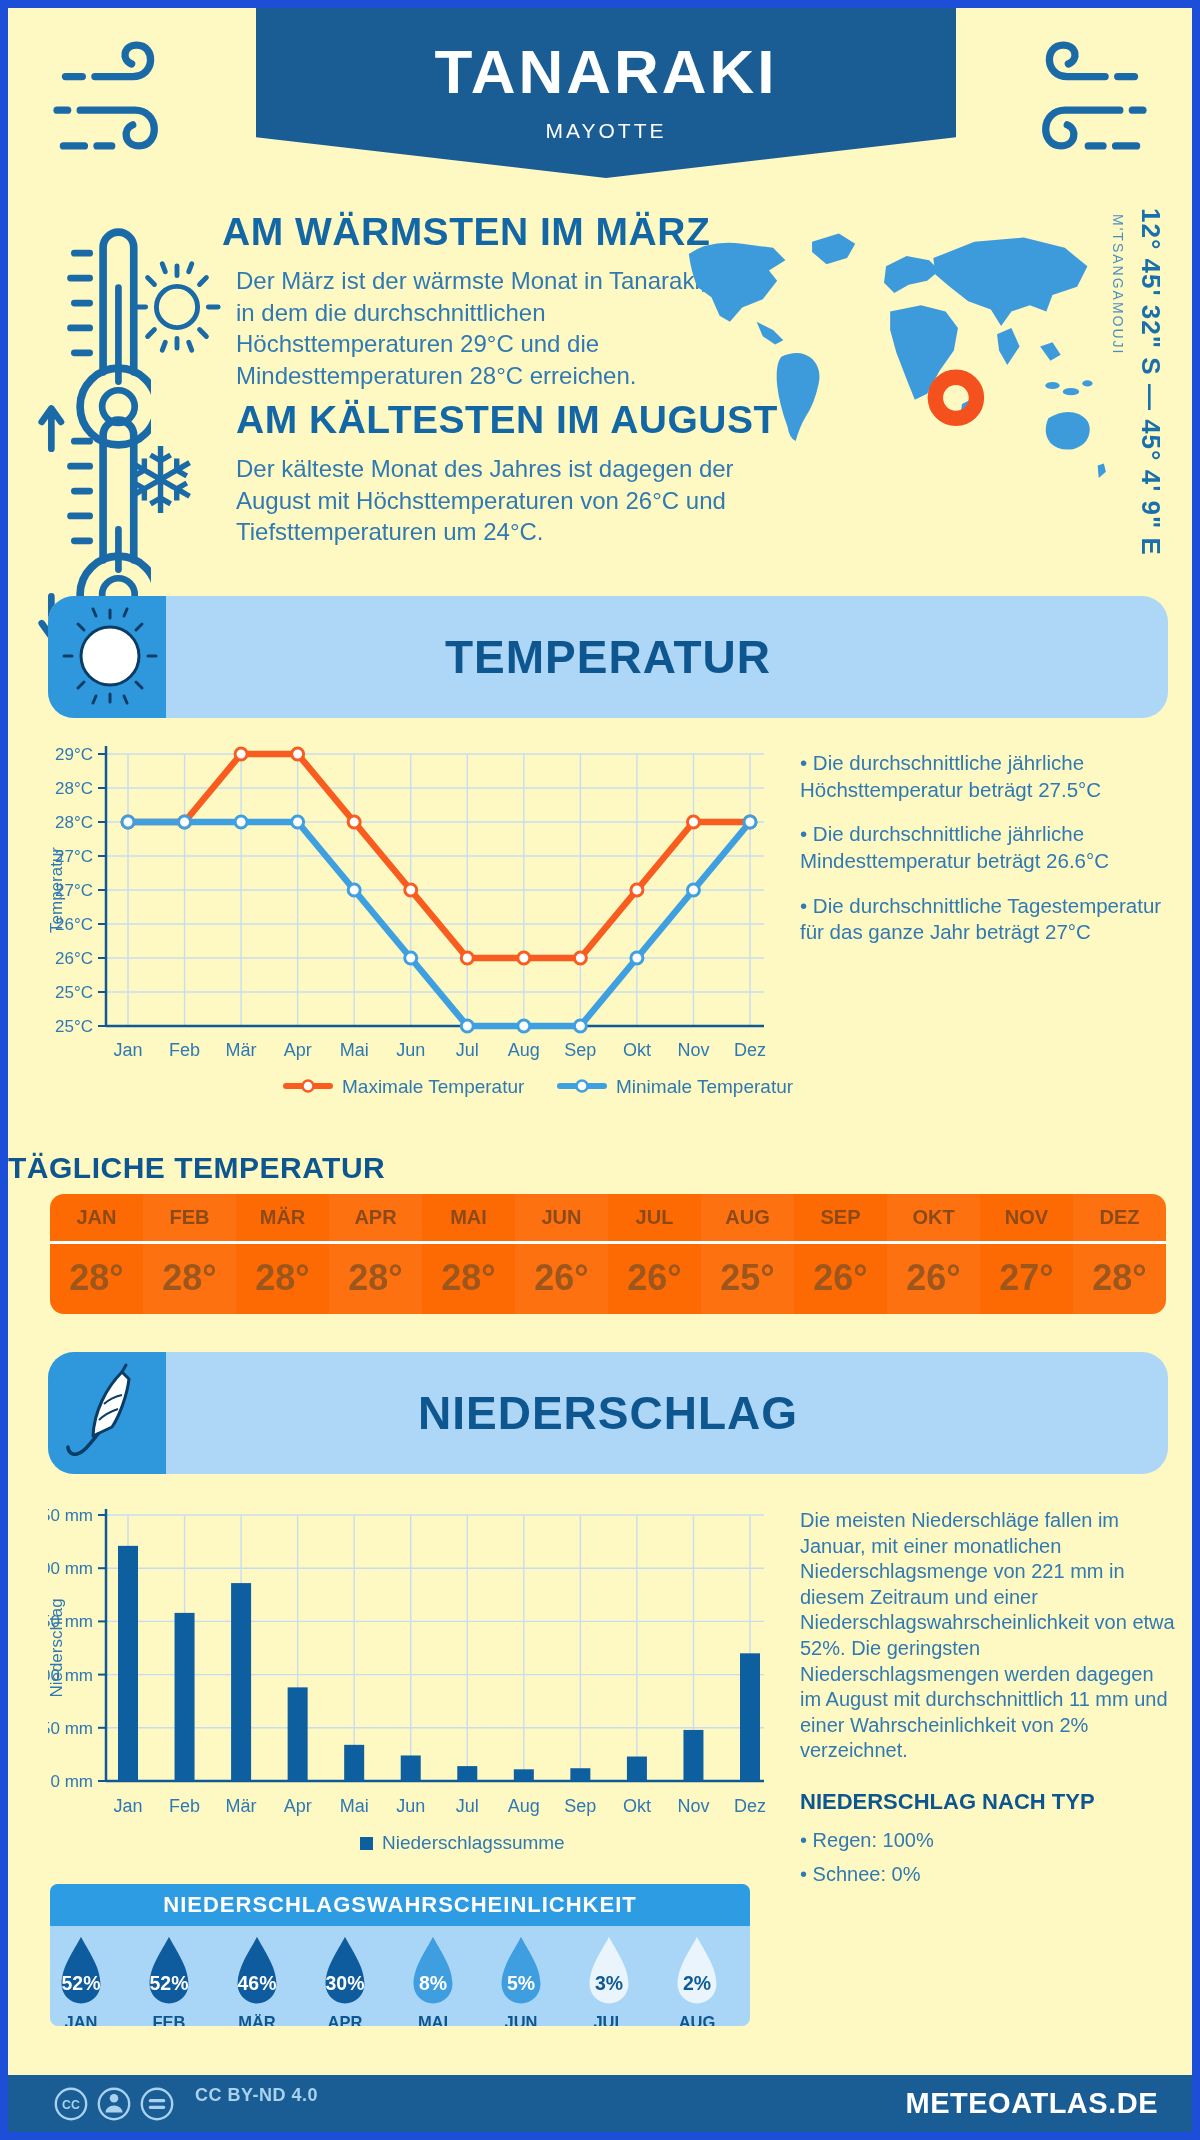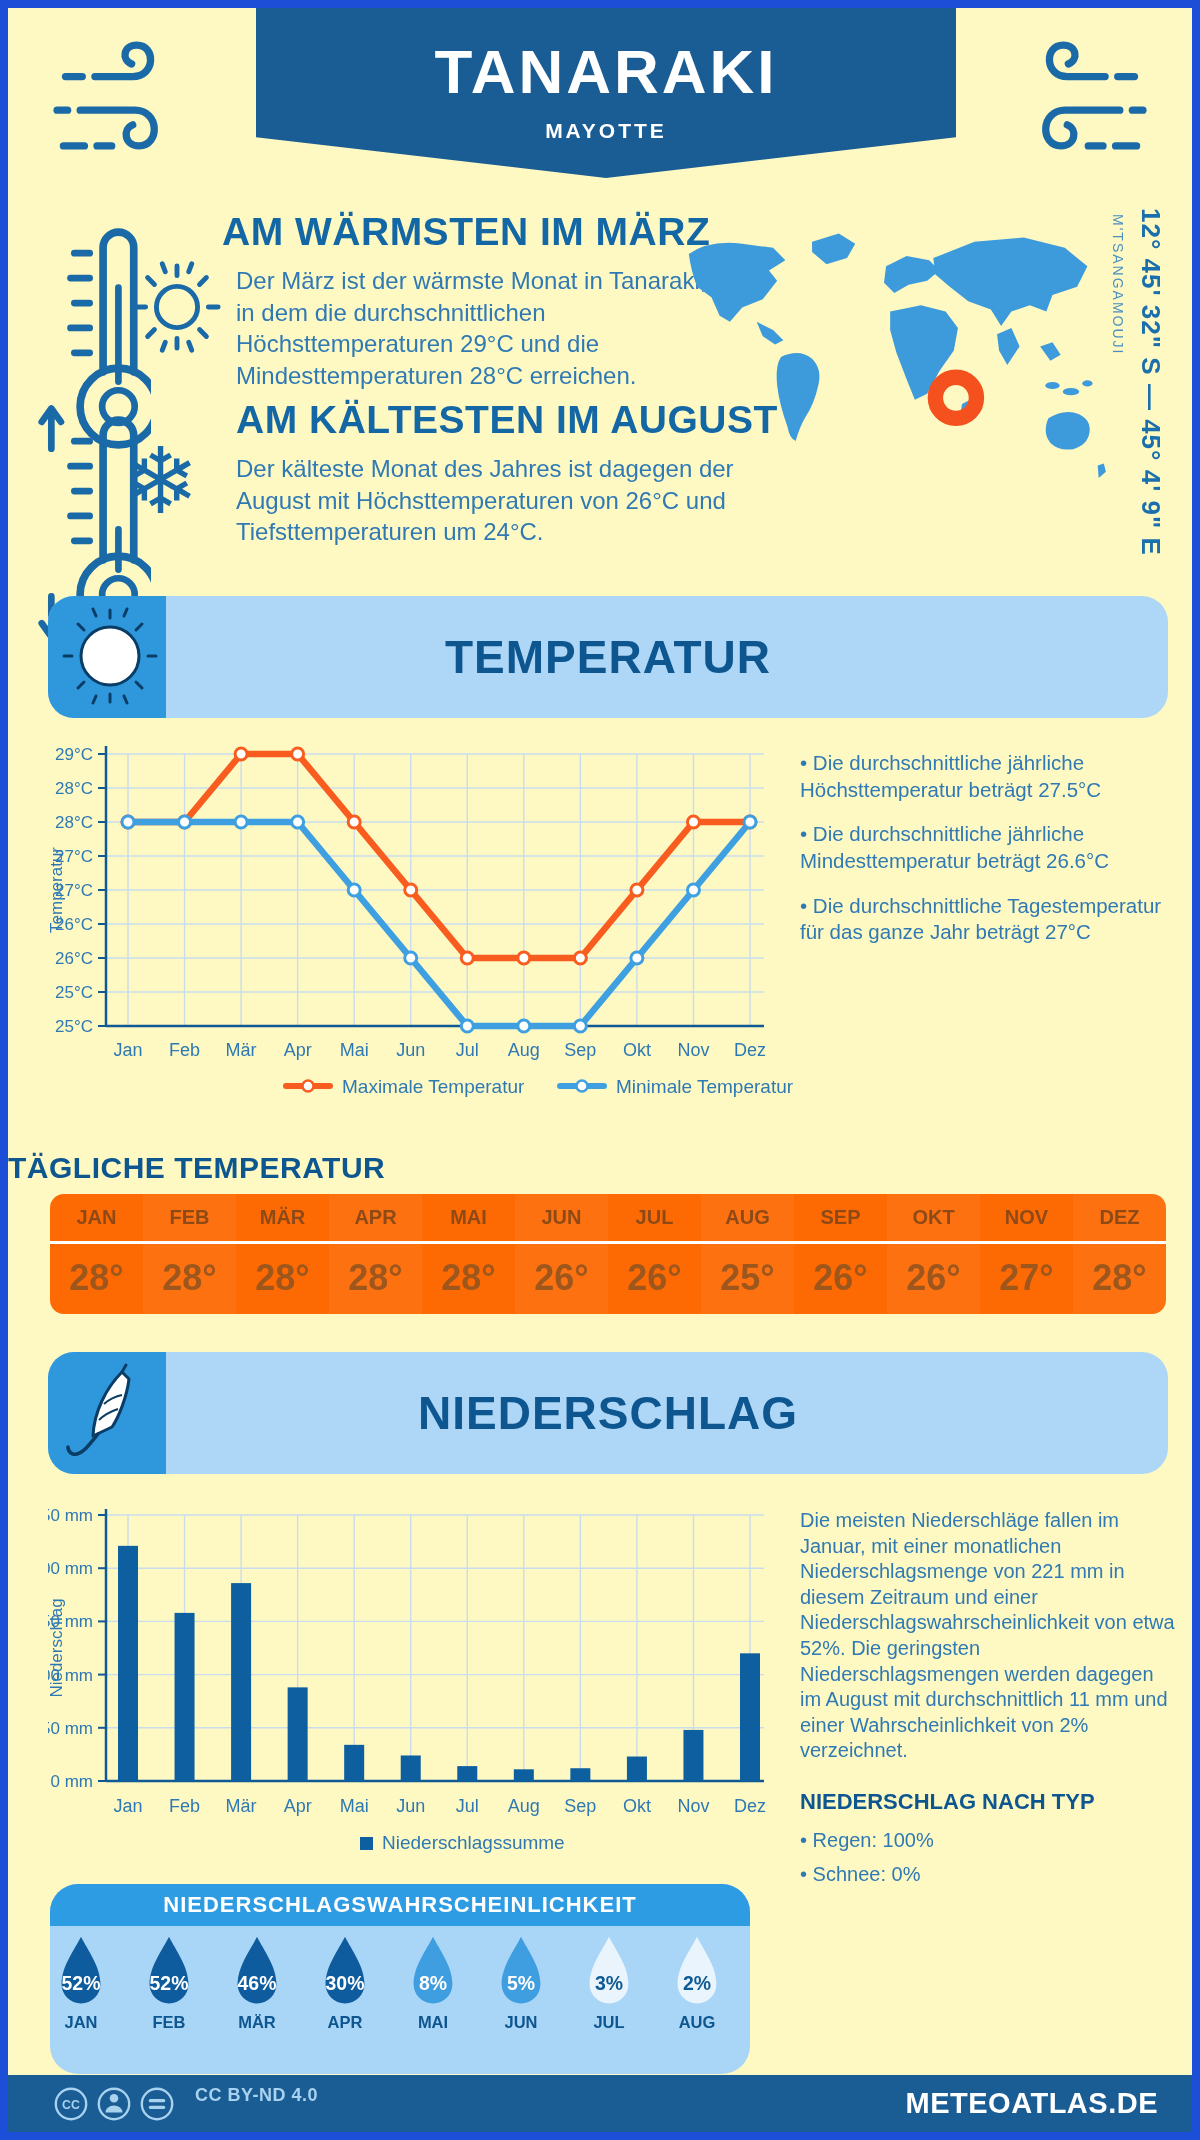--- a/index.html
+++ b/index.html
@@ -4,21 +4,21 @@
 <style>
   html,body{margin:0;padding:0;background:#e8e8e8;}
   .page{position:relative;width:1200px;height:2140px;background:#fef9c3;
         border:8px solid #1d4ed8;box-sizing:border-box;overflow:hidden;
         font-family:"Liberation Sans","DejaVu Sans",sans-serif;}
   .abs{position:absolute;}
   
   .header-banner{position:absolute;left:248px;top:0;width:700px;height:170px;background:#1A5C94;
     clip-path:polygon(0 0,100% 0,100% 76%,50% 100%,0 76%);text-align:center;color:#fff;}
   .header-title{padding-top:28px;font-size:62px;font-weight:bold;letter-spacing:3px;}
-  .header-sub{margin-top:12px;font-size:21px;letter-spacing:3px;font-weight:bold;}
+  .header-sub{margin-top:12px;font-size:21px;letter-spacing:3px;}
   .windicon{position:absolute;top:14px;width:168px;height:168px;}
   .windicon.right{transform:scaleX(-1);}
   
   .hl-title{position:absolute;font-size:39px;font-weight:bold;color:#1467A5;letter-spacing:.5px;}
   .hl-text{position:absolute;font-size:24px;line-height:1.32;color:#2F79B4;}
   .snowflake{position:absolute;font-family:"DejaVu Sans",sans-serif;font-size:92px;color:#1B6AA8;line-height:1;}
   
   .map-coords{position:absolute;writing-mode:vertical-rl;font-size:26px;font-weight:bold;color:#1A6FAD;letter-spacing:1px;}
   .map-location{position:absolute;writing-mode:vertical-rl;font-size:14px;color:#4A8FC0;letter-spacing:2px;}
   
@@ -39,21 +39,21 @@
   .type-line{font-size:20px;color:#2F79B4;line-height:1.3;margin:0 0 8px 0;}
   
   .daily-heading{position:absolute;left:0;right:0;top:1143px;font-size:30px;font-weight:bold;color:#0E568F;letter-spacing:.5px;}
   .daily-table{position:absolute;left:42px;top:1186px;width:1116px;height:120px;border-radius:14px;overflow:hidden;
     display:grid;grid-template-columns:repeat(12,1fr);}
   .t-col{display:flex;flex-direction:column;align-items:center;}
   .t-m{height:47px;display:flex;align-items:center;font-size:20px;font-weight:bold;}
   .t-v{flex:1;display:flex;align-items:center;font-size:36px;font-weight:bold;}
   .t-sep{position:absolute;left:0;right:0;top:47px;height:3px;background:#fff;}
   
-  .prob-panel{position:absolute;left:42px;top:1876px;width:700px;height:190px;border-radius:28px;overflow:hidden;background:#A9D5F7;}
+  .prob-panel{position:absolute;left:42px;top:1876px;width:700px;height:142px;border-radius:8px;overflow:hidden;background:#A9D5F7;}
   .prob-header{height:42px;background:#2E9CE2;display:flex;align-items:center;justify-content:center;
     color:#fff;font-size:22px;font-weight:bold;letter-spacing:1px;}
   .prob-row{display:flex;justify-content:space-between;padding:8px 6px 0 6px;gap:38px;}
   .drop-cell{width:56px;display:flex;flex-direction:column;align-items:center;}
   .drop-svg{width:50px;height:74px;}
   .drop-pct{font-size:21px;font-weight:bold;}
   .drop-month{margin-top:5px;font-size:16.5px;font-weight:bold;color:#0E568F;}
   
   .footer{position:absolute;left:0;right:0;bottom:0;height:57px;background:#1A5C94;display:flex;align-items:center;}
   .cc-group{display:flex;margin-left:44px;gap:5px;}

